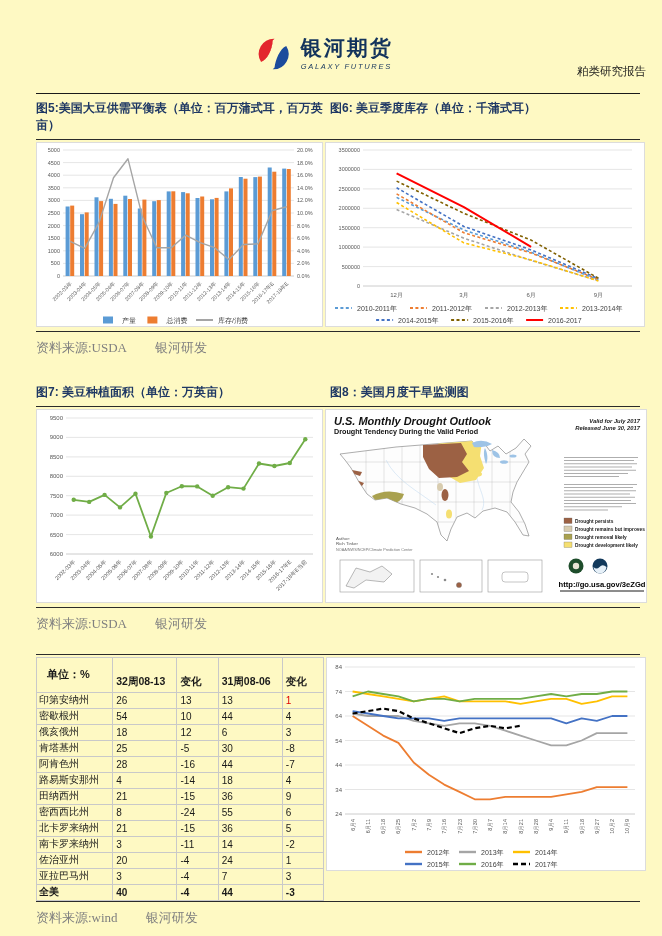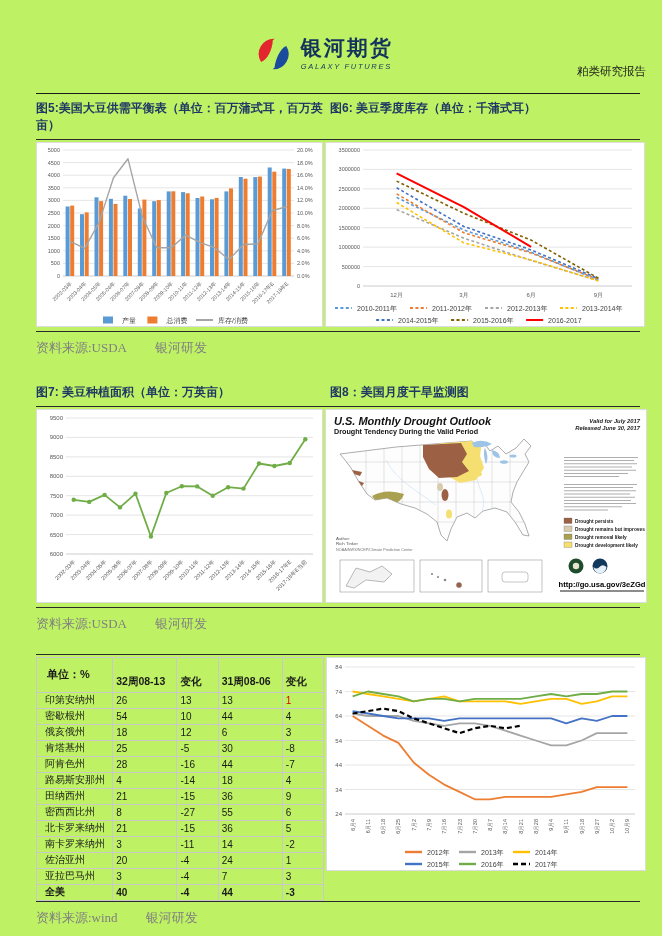--- a/index.html
+++ b/index.html
@@ -1,16 +1,16 @@
 <!DOCTYPE html>
 <html><head>
 <meta charset="utf-8">
 <style>
   html,body{margin:0;padding:0;background:#e8e8e8;font-family:"Liberation Sans",sans-serif;}
-  .page{width:662px;height:936px;background:#bef264;position:relative;margin:0 auto;overflow:hidden;}
+  .page{width:662px;height:936px;background:#fef9c3;position:relative;margin:0 auto;overflow:hidden;}
   
   .hdr{position:relative;height:94px;}
   .brand{position:absolute;left:50%;top:36px;transform:translateX(-55%);display:flex;align-items:center;gap:9px;}
   .brand-txt{display:flex;flex-direction:column;}
   .brand-cn{font-size:21px;font-weight:bold;color:#13335C;letter-spacing:2px;line-height:1.05;}
   .brand-en{font-size:7.5px;color:#13335C;letter-spacing:1.7px;margin-top:2px;font-style:italic;}
   .report-type{position:absolute;right:16px;top:64px;font-size:11.5px;color:#1a1a1a;margin-left:28px;}
   .hdr-rule{position:absolute;left:36px;right:22px;bottom:0;border-top:1.6px solid #1a1a1a;}
   
   .content{margin:0 22px 0 36px;}
@@ -26,21 +26,21 @@
   .panel svg{display:block;}
   .src{padding:7px 0 9px 0;font-size:13px;color:#808080;font-family:"Liberation Serif",serif;}
   .src .brandname{margin-left:28px;}
   .gap{height:12px;}
   
   .soil{border-collapse:collapse;width:288px;font-size:10px;color:#1a1a1a;border:1px solid #6e6e6e;table-layout:fixed;}
   .soil th,.soil td{border:1px solid #C9C9C9;padding:0.5px 3px;height:12.4px;overflow:hidden;white-space:nowrap;}
   .soil th{font-weight:bold;}
   .soil th.unit{vertical-align:middle;text-align:left;font-size:11px;padding-left:10px;}
   .soil th.colh{vertical-align:bottom;text-align:left;padding-bottom:3px;font-size:10.5px;height:30px;}
-  .soil td.name{text-align:left;padding-left:8px;}
+  .soil td.name{text-align:left;padding-left:2px;}
   .soil td.num{padding-right:13px;}
   .soil td.red{color:#E00000;}
   .soil tr.bold-row td{font-weight:bold;}
   
   svg text{font-family:"Liberation Sans",sans-serif;}
   
   .m-t1{font-size:11px;font-weight:bold;font-style:italic;fill:#111;}
   .m-t2{font-size:7.2px;font-weight:bold;fill:#111;}
   .m-t3{font-size:5.8px;font-weight:bold;font-style:italic;fill:#222;}
   .m-leg{font-size:4.8px;font-weight:bold;fill:#1a1a1a;}
@@ -473,21 +473,21 @@
               <tr>
                 <td class="name">田纳西州</td>
                 <td class="num">21</td>
                 <td class="num">-15</td>
                 <td class="num">36</td>
                 <td class="num">9</td>
               </tr>
               <tr>
                 <td class="name">密西西比州</td>
                 <td class="num">8</td>
-                <td class="num">-27</td>
+                <td class="num">-24</td>
                 <td class="num">55</td>
                 <td class="num">6</td>
               </tr>
               <tr>
                 <td class="name">北卡罗来纳州</td>
                 <td class="num">21</td>
                 <td class="num">-15</td>
                 <td class="num">36</td>
                 <td class="num">5</td>
               </tr>

